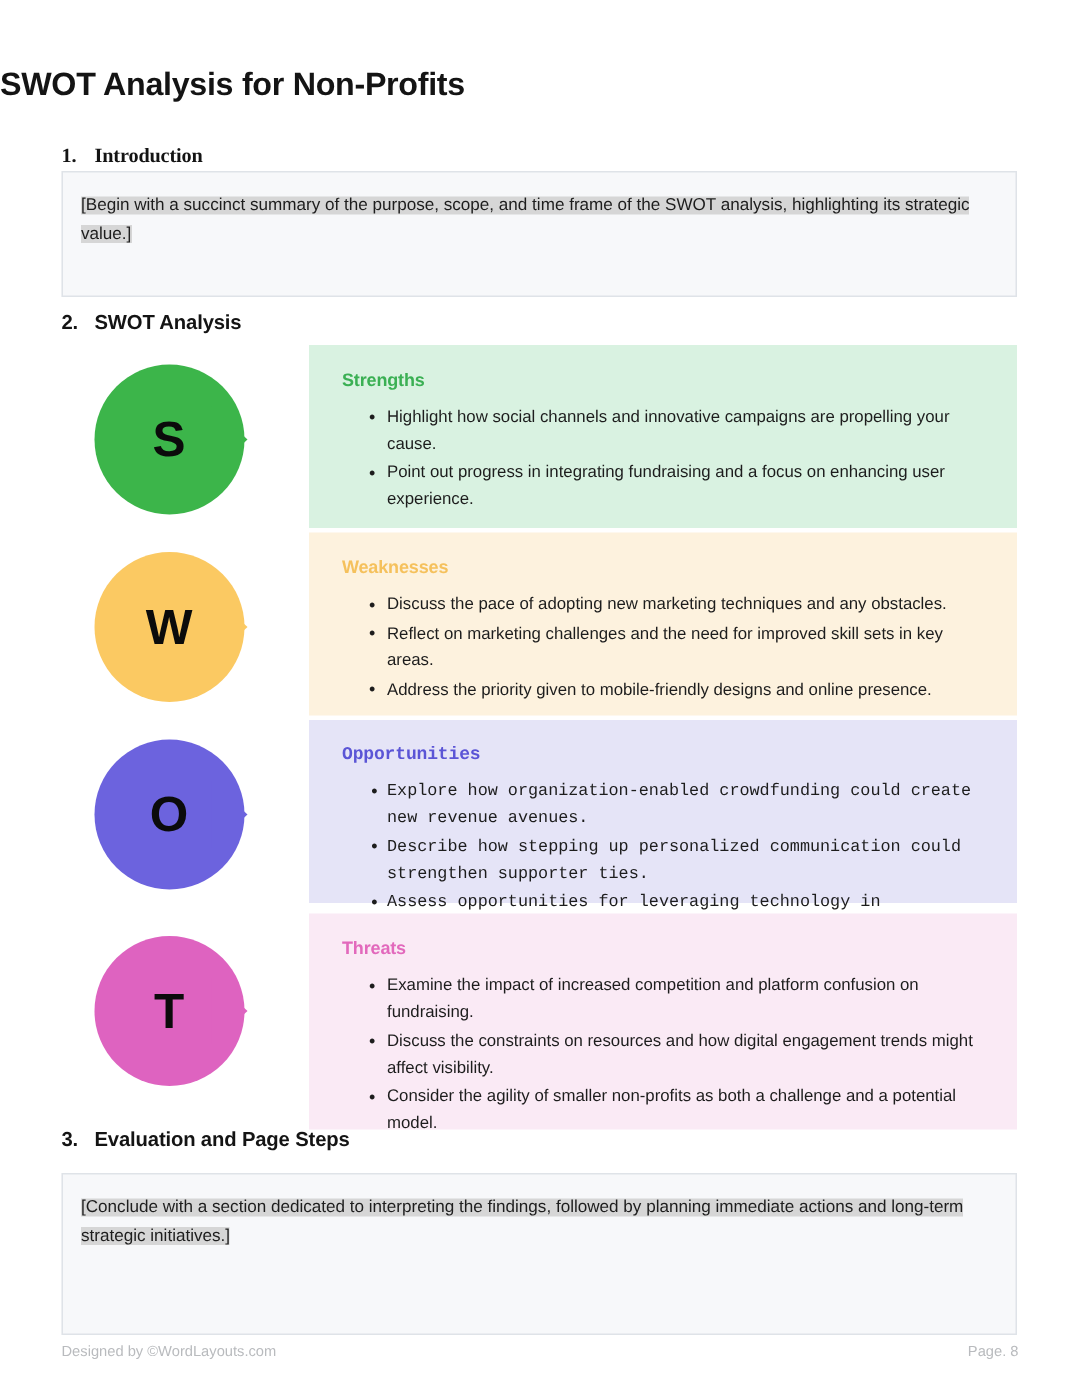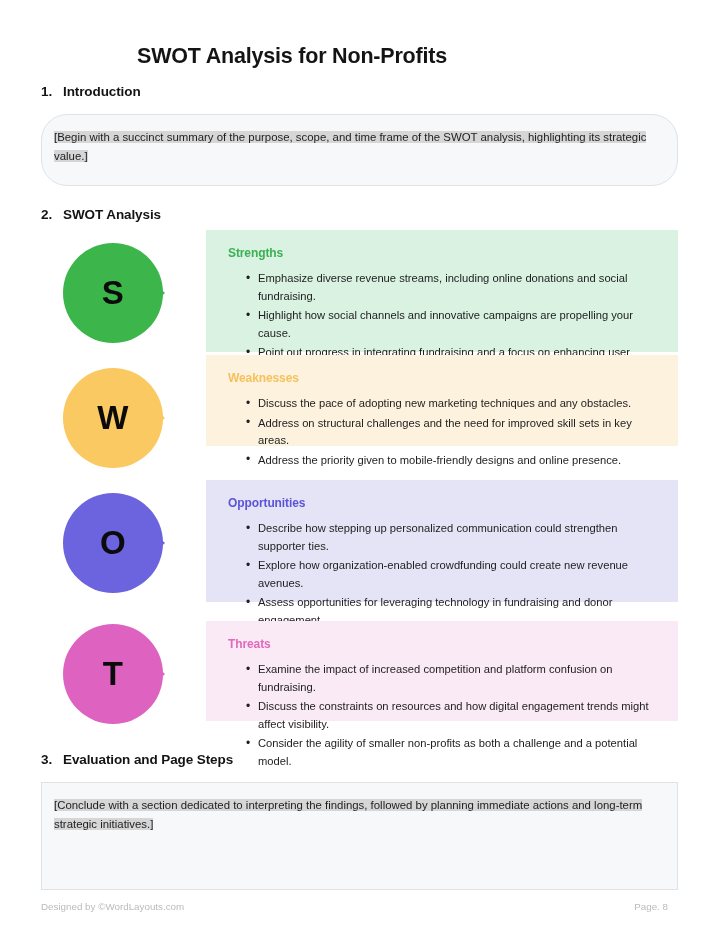--- a/index.html
+++ b/index.html
@@ -22,21 +22,21 @@
     background: #ffffff;
     padding: 0;
   }
 
   
   .doc-title {
     position: absolute;
     top: 44px;
     left: 0;
     width: 584px;
-    text-align: center;
+    text-align: left;
     font-size: 21.5px;
     font-weight: bold;
     letter-spacing: -0.2px;
     color: #141414;
   }
 
   
   .section-heading {
     position: absolute;
     left: 41px;
@@ -152,104 +152,103 @@
     left: 0;
     top: -0.5px;
     font-size: 12px;
     color: #1d1d1d;
   }
 
   
   .footer {
     position: absolute;
     left: 41px;
-    right: 52px;
+    right: 41px;
     bottom: 20px;
     height: 16px;
     font-size: 9.8px;
     color: #b9bbbe;
     display: flex;
-    align-items: flex-end;
+    align-items: flex-start;
     justify-content: space-between;
   }
 </style>
 </head>
 <body>
 
 <div class="page">
 
   <div class="doc-title">SWOT Analysis for Non-Profits</div>
 
-  <div class="section-heading" style="top:84px;">
+  <div class="section-heading" style="top:96px;font-family:Liberation Serif, serif;">
     <span class="num">1.</span><span>Introduction</span>
   </div>
 
-  <div class="placeholder-box" style="top:114px; height:72px;border-radius:26px;">
+  <div class="placeholder-box" style="top:114px; height:84px;">
     <div class="placeholder-text"><span>[Begin with a succinct summary of the purpose, scope, and time frame of the SWOT analysis, highlighting its strategic value.]</span></div>
   </div>
 
   <div class="section-heading" style="top:207px;">
     <span class="num">2.</span><span>SWOT Analysis</span>
   </div>
 
   <div class="swot-row" style="top:230px; height:122px;">
     <div class="badge" style="top:13px;">
       <div class="circle" style="background: rgb(60, 181, 74);"></div>
       <div class="pointer" style="color: rgb(60, 181, 74);"></div>
       <div class="letter">S</div>
     </div>
     <div class="panel" style="top: 0px; height: 122px; background: rgb(217, 242, 225);">
       <div class="panel-title" style="color: rgb(59, 176, 84);">Strengths</div>
       <ul>
-        <li>Emphasize diverse revenue streams, including online donations and social fundraising.</li>
         <li>Highlight how social channels and innovative campaigns are propelling your cause.</li>
         <li>Point out progress in integrating fundraising and a focus on enhancing user experience.</li>
       </ul>
     </div>
   </div>
 
   <div class="swot-row" style="top:355px; height:122px;">
     <div class="badge" style="top:13px;">
       <div class="circle" style="background: rgb(251, 201, 98);"></div>
       <div class="pointer" style="color: rgb(251, 201, 98);"></div>
       <div class="letter">W</div>
     </div>
-    <div class="panel" style="top: 0px; height: 91px; background: rgb(253, 242, 222);">
+    <div class="panel" style="top: 0px; height: 122px; background: rgb(253, 242, 222);">
       <div class="panel-title" style="color: rgb(245, 193, 92);">Weaknesses</div>
       <ul>
         <li>Discuss the pace of adopting new marketing techniques and any obstacles.</li>
-        <li>Address on structural challenges and the need for improved skill sets in key areas.</li>
+        <li>Reflect on marketing challenges and the need for improved skill sets in key areas.</li>
         <li>Address the priority given to mobile-friendly designs and online presence.</li>
       </ul>
     </div>
   </div>
 
   <div class="swot-row" style="top:480px; height:122px;">
     <div class="badge" style="top:13px;">
       <div class="circle" style="background: rgb(108, 99, 222);"></div>
       <div class="pointer" style="color: rgb(108, 99, 222);"></div>
       <div class="letter">O</div>
     </div>
-    <div class="panel" style="top: 0px; height: 122px; background: rgb(229, 228, 247);">
+    <div class="panel" style="top: 0px; height: 122px; background: rgb(229, 228, 247); font-family: Liberation Mono, monospace;">
       <div class="panel-title" style="color: rgb(91, 85, 214);">Opportunities</div>
       <ul>
+        <li>Explore how organization-enabled crowdfunding could create new revenue avenues.</li>
         <li>Describe how stepping up personalized communication could strengthen supporter ties.</li>
-        <li>Explore how organization-enabled crowdfunding could create new revenue avenues.</li>
         <li>Assess opportunities for leveraging technology in fundraising and donor engagement.</li>
       </ul>
     </div>
   </div>
 
   <div class="swot-row" style="top:605px; height:134px;">
     <div class="badge" style="top:19px;">
       <div class="circle" style="background: rgb(222, 99, 192);"></div>
       <div class="pointer" style="color: rgb(222, 99, 192);"></div>
       <div class="letter">T</div>
     </div>
-    <div class="panel" style="top: 16px; height: 100px; background: rgb(250, 234, 245);">
+    <div class="panel" style="top: 4px; height: 144px; background: rgb(250, 234, 245);">
       <div class="panel-title" style="color: rgb(226, 105, 188);">Threats</div>
       <ul>
         <li>Examine the impact of increased competition and platform confusion on fundraising.</li>
         <li>Discuss the constraints on resources and how digital engagement trends might affect visibility.</li>
         <li>Consider the agility of smaller non-profits as both a challenge and a potential model.</li>
       </ul>
     </div>
   </div>
 
   <div class="section-heading" style="top:752px;">

